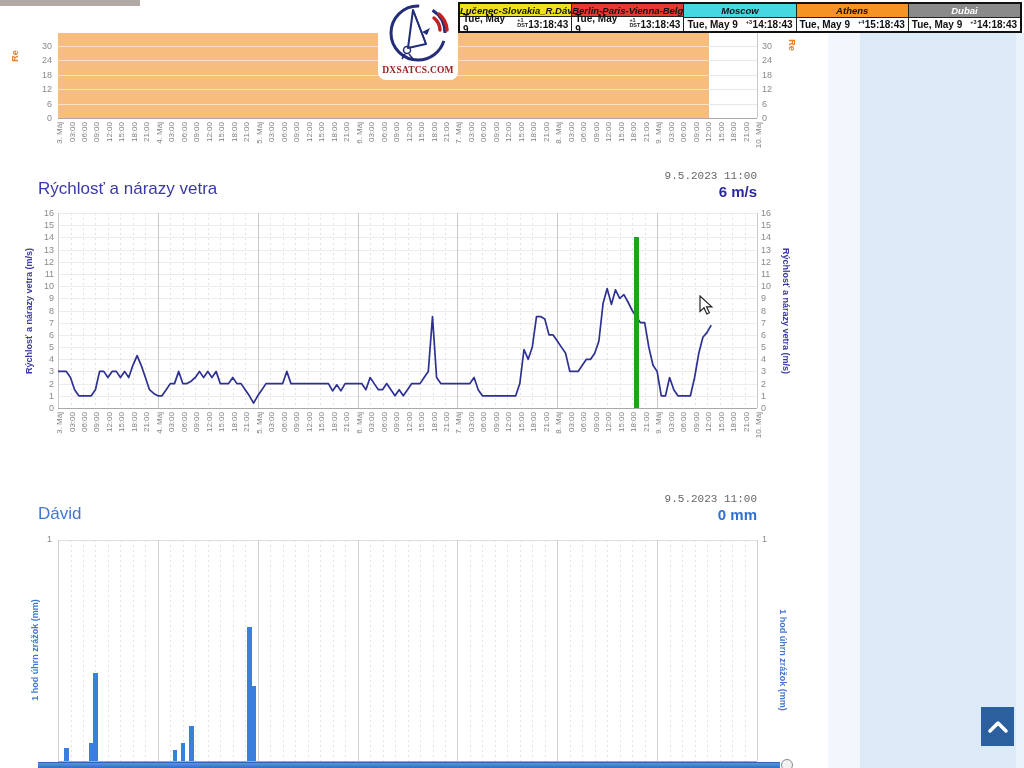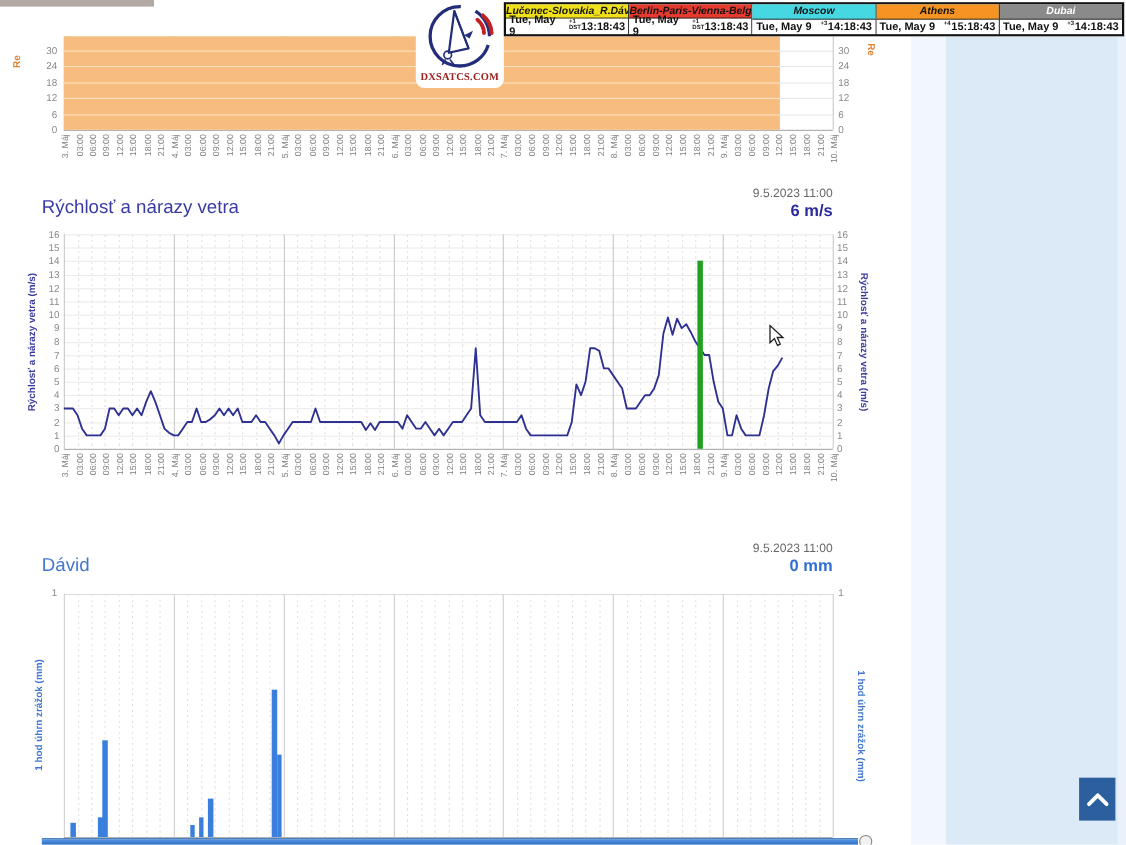--- a/index.html
+++ b/index.html
@@ -12,21 +12,21 @@
   .vdown span{transform:rotate(90deg) translateX(-50%);}
   .xlab{position:absolute;font-size:8px;color:#7f7f7f;}
   .xlab span{display:inline-block;white-space:nowrap;transform-origin:0 0;transform:rotate(-90deg) translateX(-100%);}
   .ytick{position:absolute;font-size:9px;color:#8a8a8a;width:22px;}
   .ytick.left{text-align:right;}
   .gridh{position:absolute;height:1px;background:#ececec;}
   .gridv{position:absolute;width:1px;background:#c9c9c9;}
   .gridv.minor{background-image:repeating-linear-gradient(to bottom,#e3e3e3 0 2px,transparent 2px 5px);background-color:transparent;}
   .charttitle{position:absolute;font-size:17px;}
   .stampbox{position:absolute;left:507px;width:250px;text-align:right;}
-  .stamp-ts{font-size:11px;color:#666;}
+  .stamp-ts{font-size:11px;color:#666;font-family:Liberation Mono, monospace;}
   .stamp-val{font-size:15px;font-weight:bold;margin-top:1px;}
   
   #clocks{position:absolute;left:458px;top:2px;width:564px;height:31px;display:flex;border:2px solid #111;box-sizing:border-box;background:#fff;z-index:7;}
   .clockcol{flex:1;display:flex;flex-direction:column;min-width:0;}
   .clockcol + .clockcol{border-left:1px solid #222;}
   .clockhead{height:13px;line-height:13px;text-align:center;font-size:9.5px;font-weight:bold;font-style:italic;border-bottom:1px solid #222;overflow:hidden;white-space:nowrap;}
   .clockbody{height:14px;background:#fff;display:flex;align-items:center;padding:0 3px;font-size:10px;font-weight:bold;color:#111;}
   .clockoff{display:flex;flex-direction:column;font-size:5.5px;line-height:5px;font-weight:bold;color:#222;margin-left:8px;margin-top:-3px;}
   .clocktime{margin-left:auto;}
   

